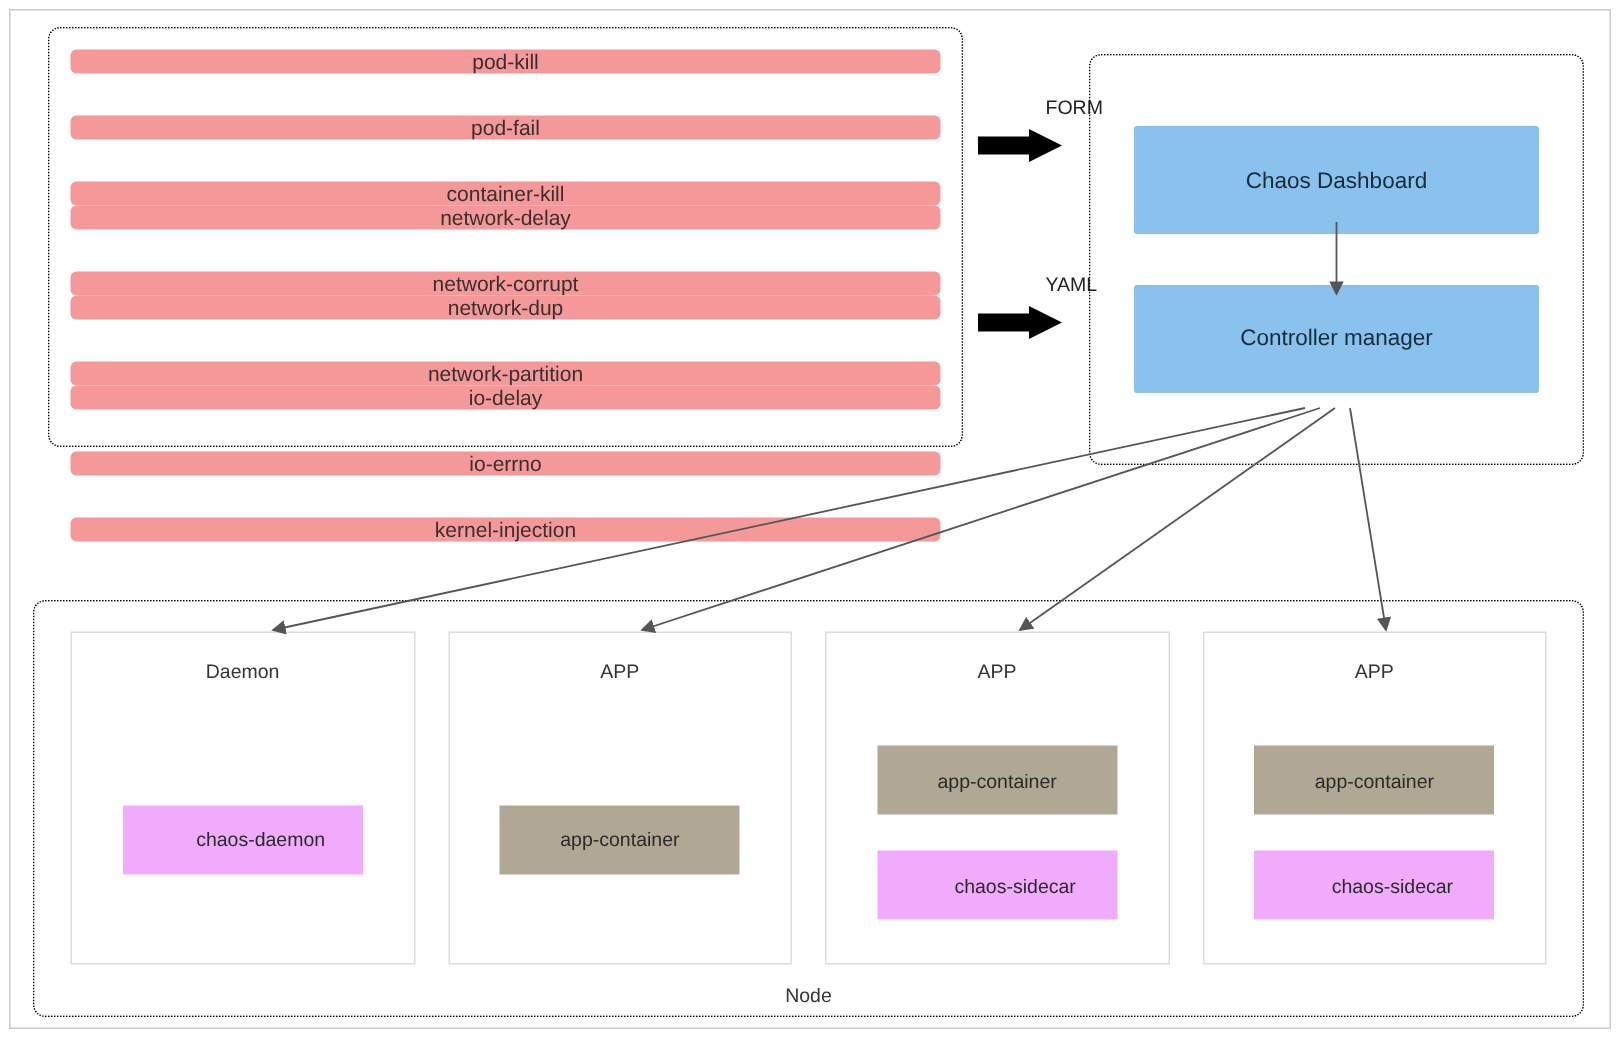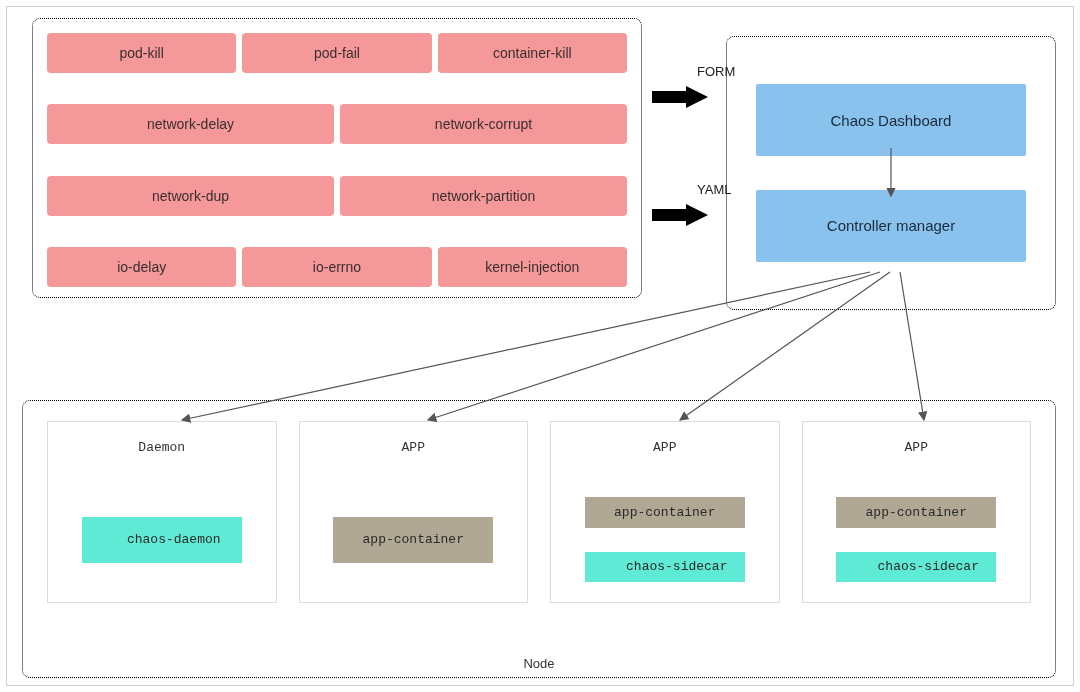--- a/index.html
+++ b/index.html
@@ -26,21 +26,22 @@
     left: 32px; top: 18px;
     width: 610px; height: 280px;
     padding: 14px 14px 10px 14px;
     display: flex;
     flex-direction: column;
     justify-content: space-between;
   }
   .type-row {
     display: flex;
     justify-content: space-between;
-    gap: 6px;
+    gap: 28px;
+    flex-direction: column;
   }
   .type-cell {
     flex: 1;
     background: #f4989a;
     color: #3b2e2e;
     font-size: 14px;
     height: 40px;
     display: flex;
     align-items: center;
     justify-content: center;
@@ -74,25 +75,24 @@
     position: absolute;
     bottom: 6px;
     width: 100%;
     text-align: center;
     font-size: 13px;
     color: #333;
   }
   .pods-row {
     position: absolute;
     left: 24px; right: 24px; top: 20px;
-    height: 182px;
+    height: 222px;
     display: flex;
     justify-content: space-between;
     gap: 22px;
-    font-family: Liberation Mono, monospace;
   }
   .pod {
     flex: 1;
     border: 1px solid #dcdcdc;
     display: flex;
     flex-direction: column;
     align-items: center;
     padding: 8px 20px 20px;
     position: relative;
   }
@@ -104,21 +104,21 @@
   .container-box {
     width: 160px;
     height: 46px;
     display: flex;
     align-items: center;
     justify-content: center;
     font-size: 13px;
     color: #2a2a2a;
     margin-top: 24px;
   }
-  .blue { background: #5eead4; padding-left: 24px; }
+  .blue { background: #f0abfc; padding-left: 24px; }
   .tan  { background: #b0a894; }
   .centered-spacer { flex: 1; display:flex; align-items:center; width:100%; justify-content:center;}
 
   
   .arrow-label {
     position: absolute;
     font-size: 13px;
     color: #222;
     margin-left: 40px;
   }

